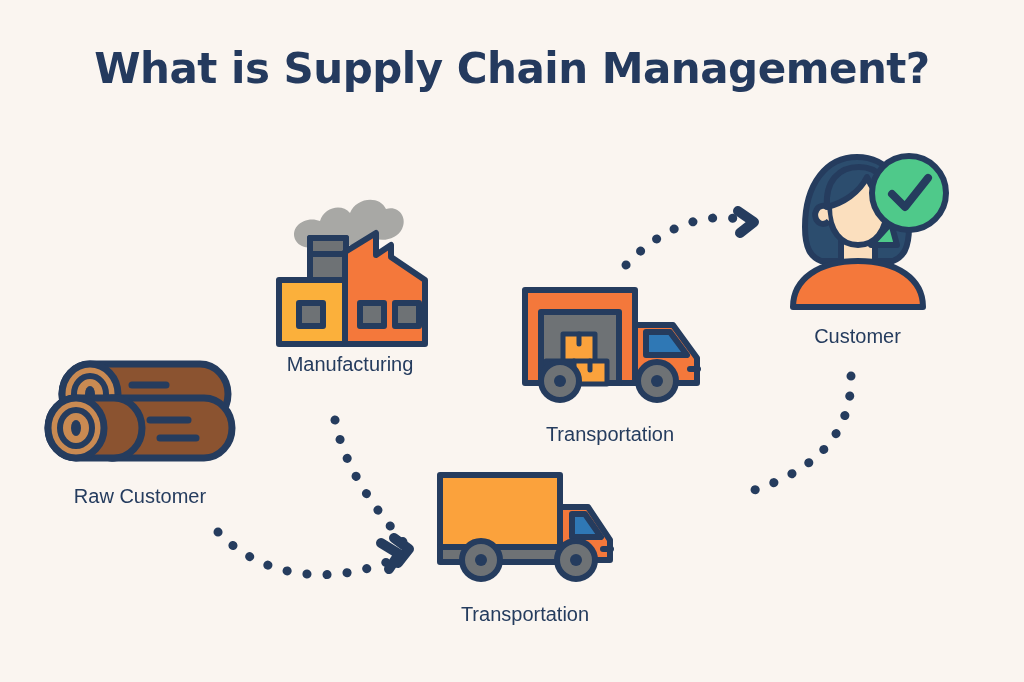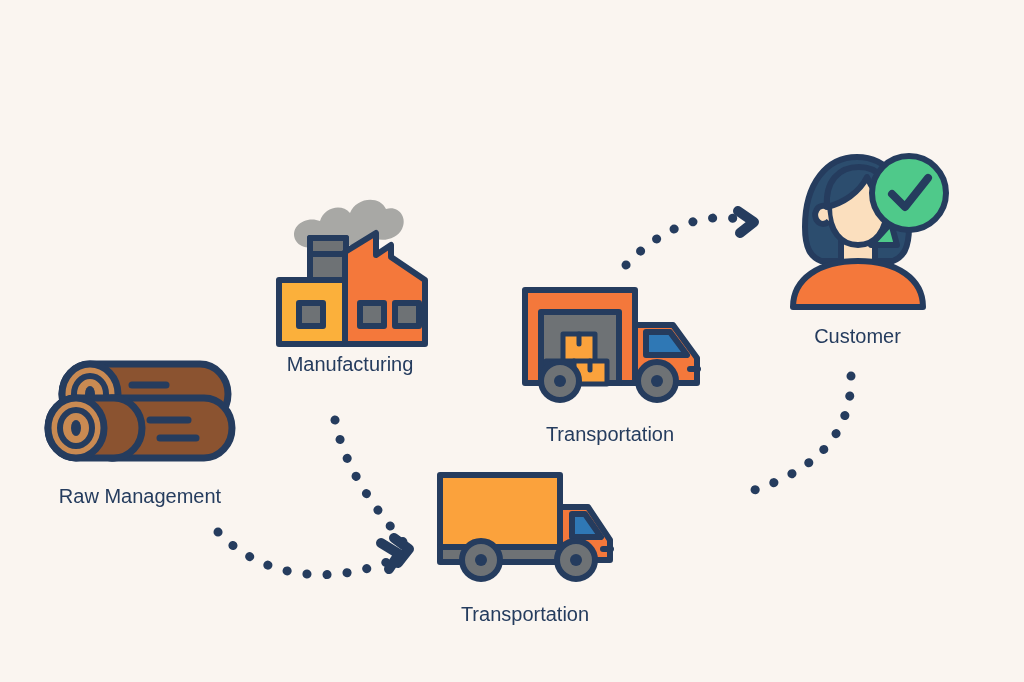--- a/index.html
+++ b/index.html
@@ -55,20 +55,21 @@
     width: 1024px;
     height: 682px;
     pointer-events: none;
   }
 </style>
 </head>
 <body>
 
 <div id="infographic">
 
+  <div id="title">What is Supply Chain Management?</div>
 
   <svg id="arrows" viewBox="0 0 1024 682" width="1024" height="682">
     <defs>
       <style>
         .dots { stroke:#253C5E; stroke-width:9; stroke-linecap:round; fill:none; stroke-dasharray:0.1 20; }
         .chev { stroke:#253C5E; stroke-width:10; stroke-linecap:round; stroke-linejoin:round; fill:none; }
       </style>
     </defs>
 
     <g>
@@ -114,21 +115,21 @@
         </g>
 
         <g>
           <path d="M22,48 H60 a28,30 0 0 1 0,60 H22 a28,30 0 0 1 0,-60 Z" fill="#8B5330" stroke="#253C5E" stroke-width="7" stroke-linejoin="round"></path>
           <ellipse cx="22" cy="78" rx="28" ry="30" fill="#C98A52" stroke="#253C5E" stroke-width="7"></ellipse>
           <ellipse cx="22" cy="78" rx="16" ry="18" fill="none" stroke="#253C5E" stroke-width="6"></ellipse>
           <ellipse cx="22" cy="78" rx="5" ry="8" fill="#253C5E"></ellipse>
         </g>
       </svg>
     </div>
-    <div class="node-label" style="left:-20px; top:135px; width:240px;">Raw Management</div>
+    <div class="node-label" style="left:-20px; top:135px; width:240px;">Raw Customer</div>
   </div>
 
   <div class="node" style="left:255px; top:175px; width:190px;">
     <div class="icon-wrap" style="left:15px; top:0;">
       <svg width="170" height="175" viewBox="0 0 170 175">
 
         <g>
           <path d="M26,66 C18,52 36,40 50,46 C54,32 72,28 80,38 C86,22 110,20 116,34 C128,30 138,42 132,54 C126,66 108,68 98,60 C90,72 70,74 62,64 C52,74 32,76 26,66 Z" fill="#A8A8A5"></path>
         </g>
 

